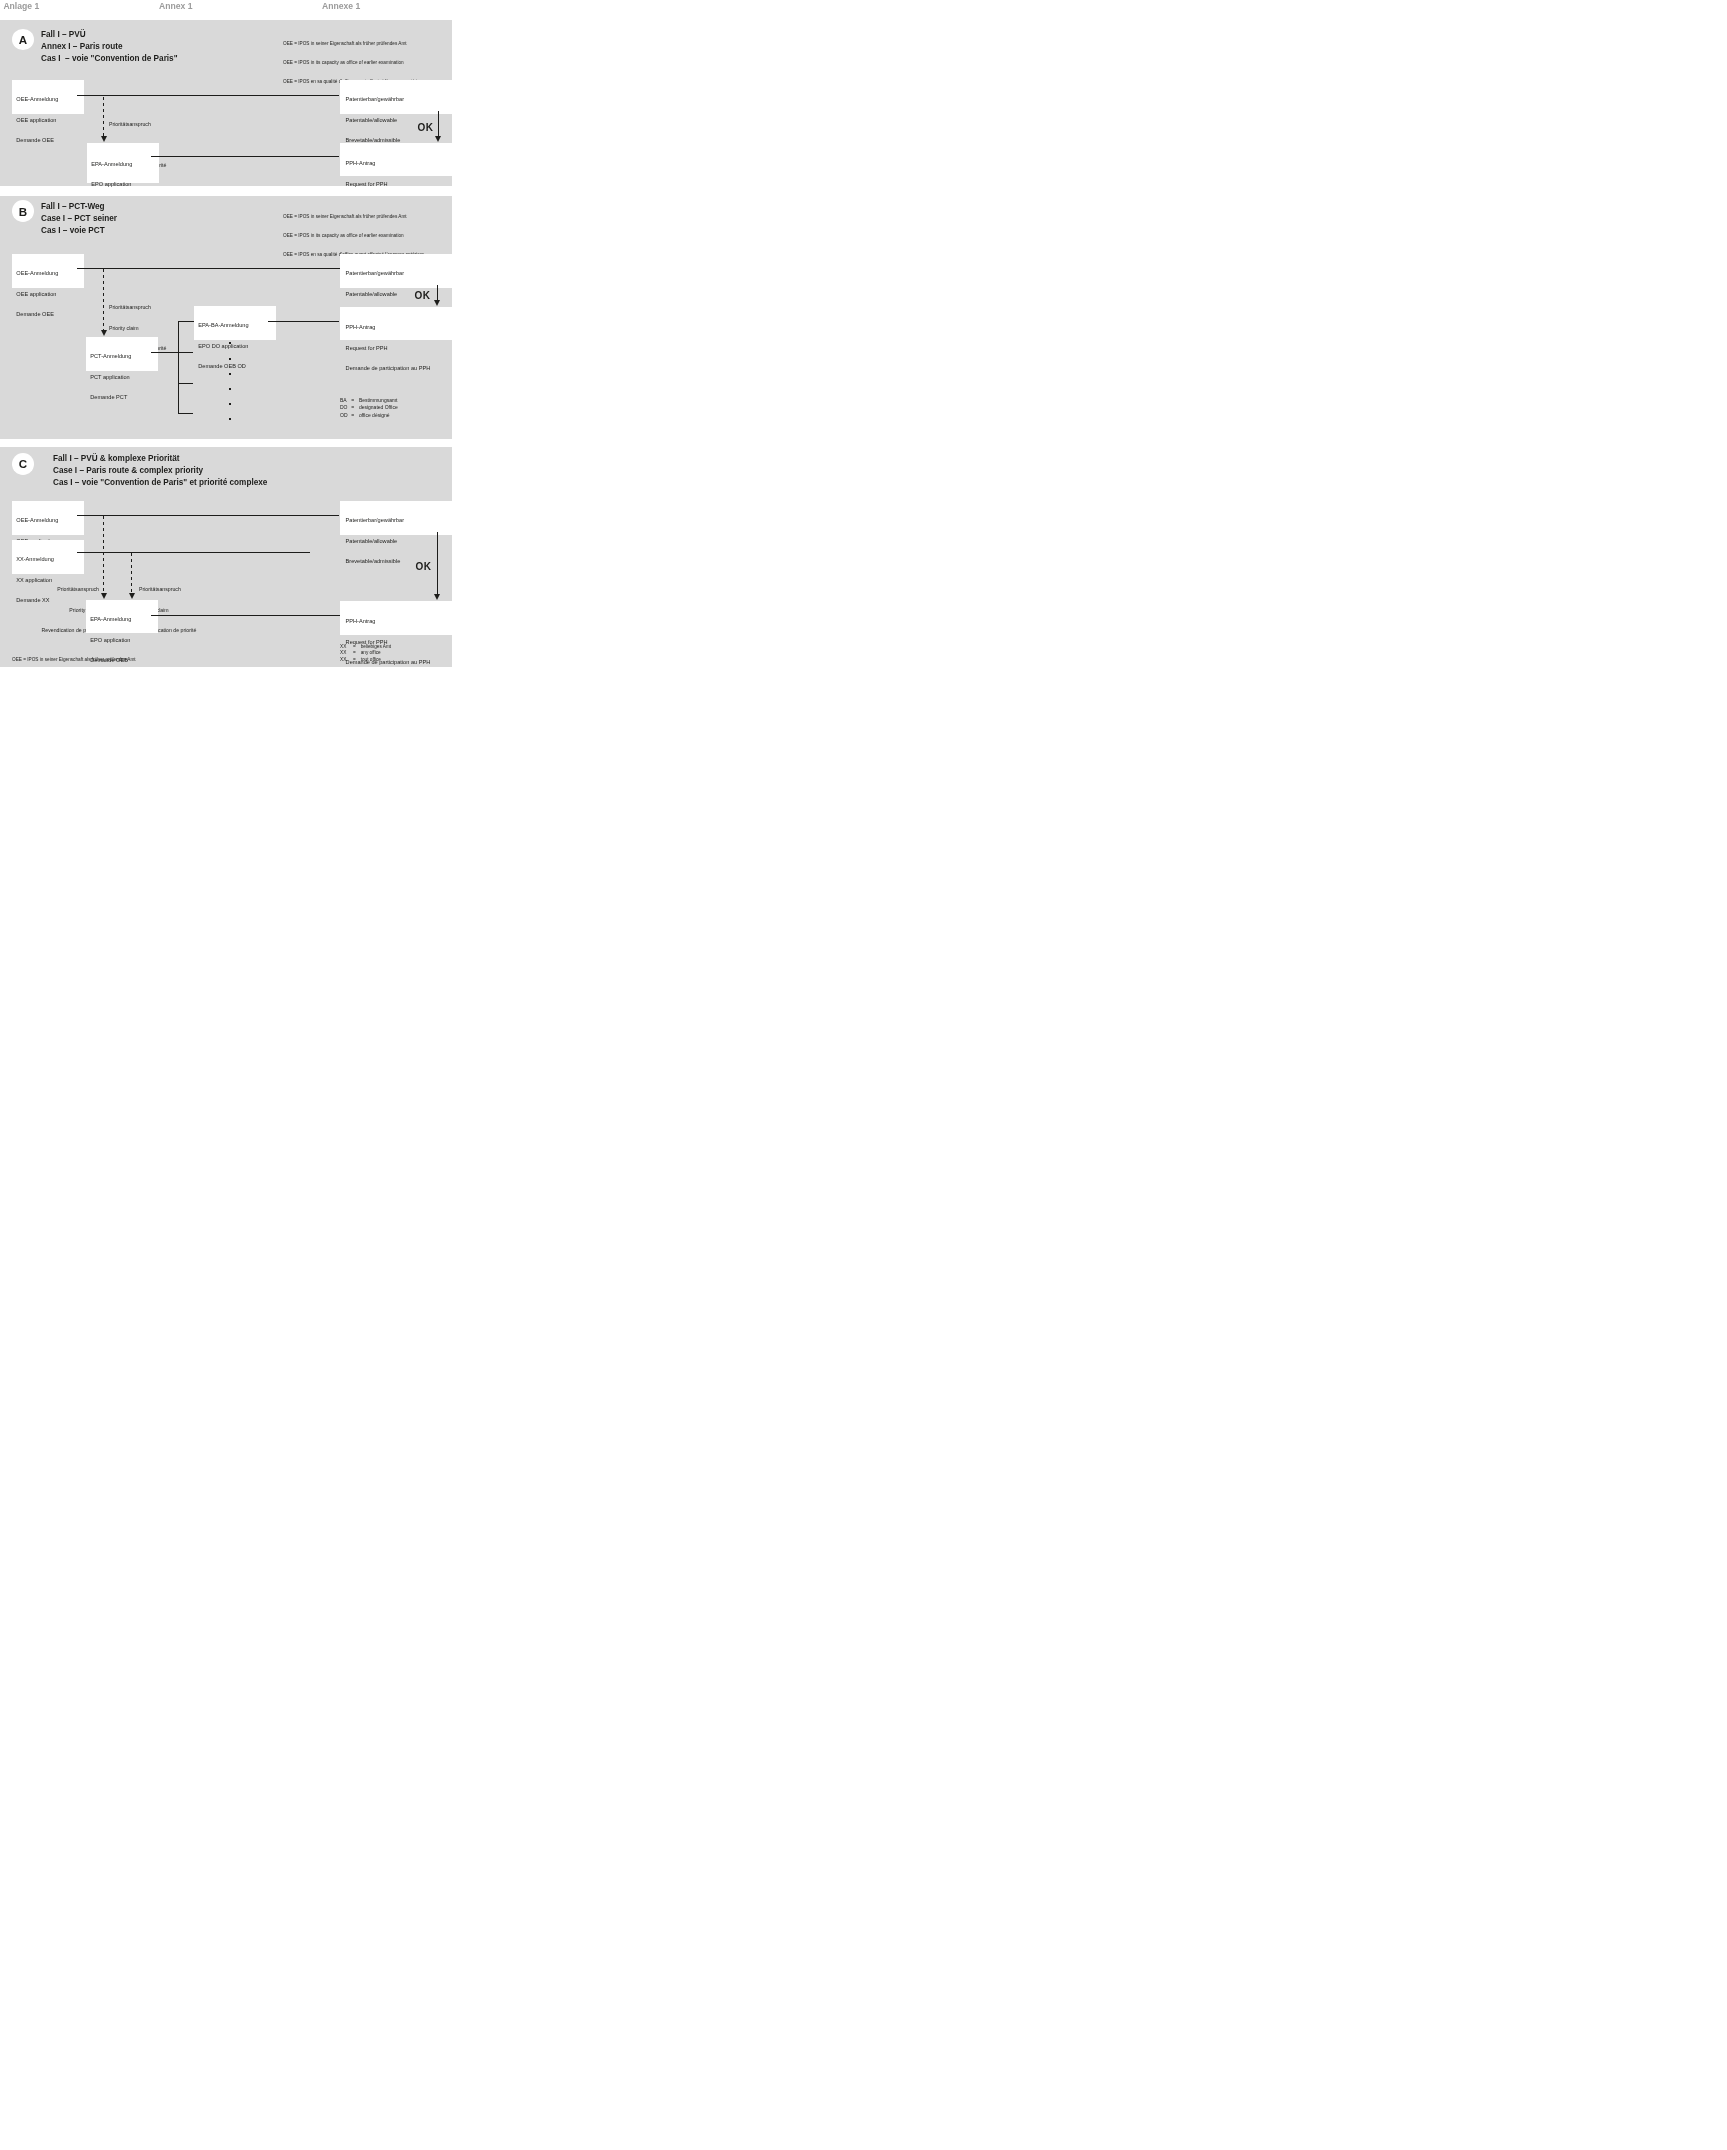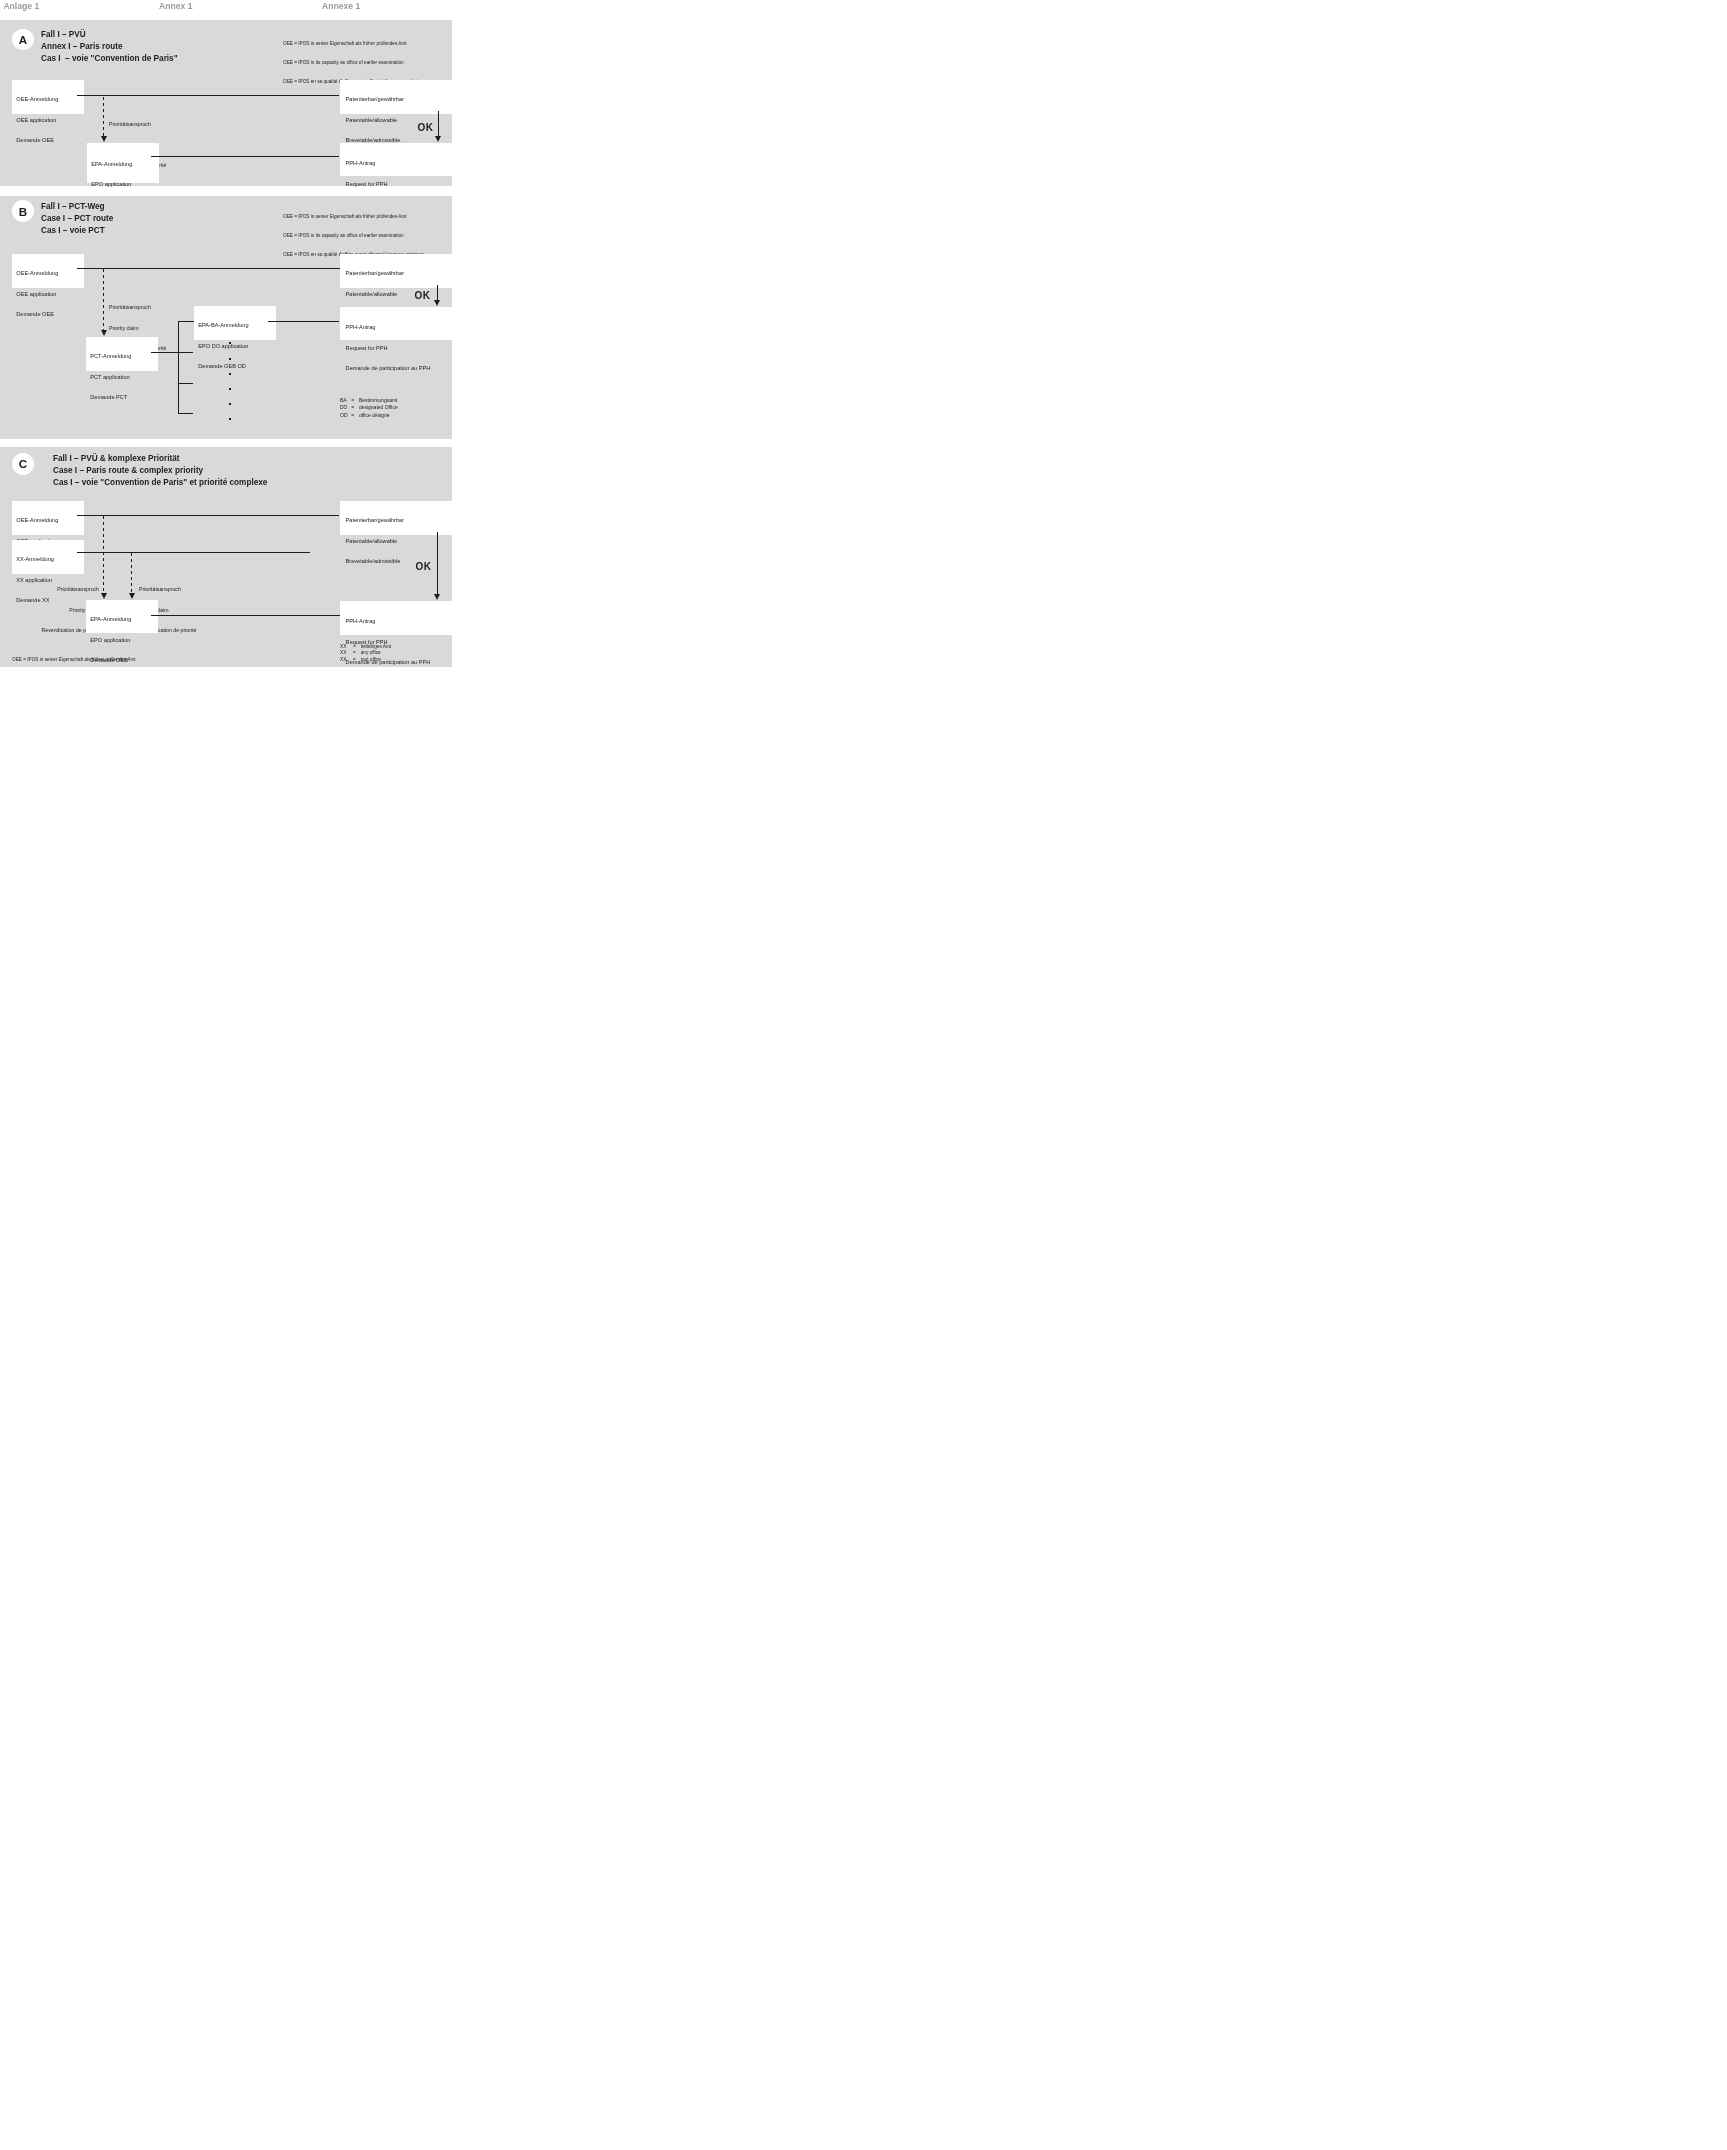--- a/index.html
+++ b/index.html
@@ -102,21 +102,21 @@
       <div>Demande de participation au PPH</div>
     </div>
   </section>
 
   <section class="sec" style="top:196px;height:243px;">
     <div class="badge" style="left:12px;top:4.3px;">
       <span>B</span>
     </div>
     <div class="title" style="left:41px;top:4.7px;">
       <div>Fall I – PCT-Weg</div>
-      <div>Case I – PCT route</div>
+      <div>Case I – PCT seiner</div>
       <div>Cas I – voie PCT</div>
     </div>
     <div class="notes" style="left:283px;top:5.6px;">
       <div>OEE = IPOS in seiner Eigenschaft als früher prüfendes Amt</div>
       <div>OEE = IPOS in its capacity as office of earlier examination</div>
       <div>OEE = IPOS en sa qualité d’office ayant effectué l’examen antérieur</div>
     </div>
 
     <div class="box" style="left:12px;top:58px;width:65px;height:31px;">
       <div>OEE-Anmeldung</div>

